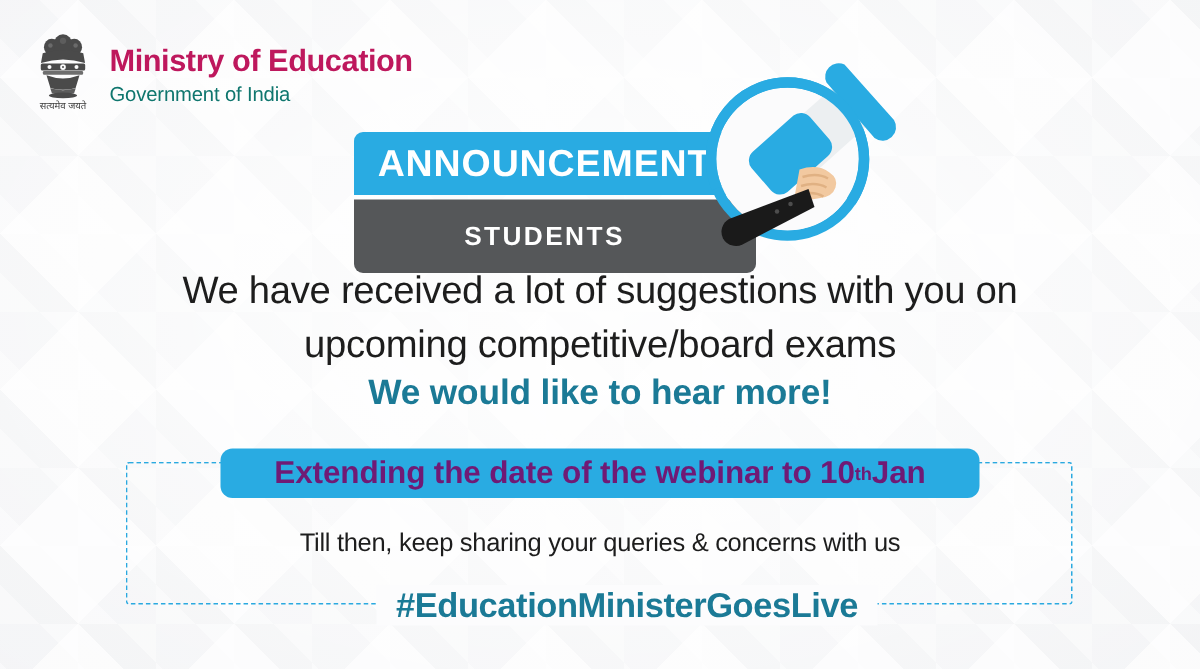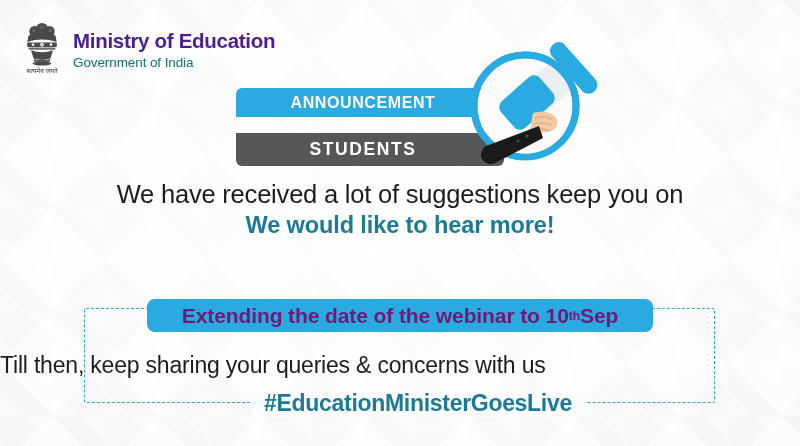--- a/index.html
+++ b/index.html
@@ -58,21 +58,21 @@
   }
   #emblem {
     width: 40px;
     height: 56px;
     display: block;
   }
   .brand-block { line-height: 1; }
   #brand-title {
     font-size: 20.5px;
     font-weight: bold;
-    color: #4c1d95;
+    color: #be185d;
     letter-spacing: -0.3px;
     white-space: nowrap;
   }
   #brand-sub {
     margin-top: 4px;
     font-size: 13.5px;
     font-weight: normal;
     color: #0f766e;
     letter-spacing: -0.1px;
     white-space: nowrap;
@@ -91,31 +91,31 @@
     left: 0;
     width: 268px;
     display: flex;
     align-items: center;
     justify-content: center;
     color: #ffffff;
     font-weight: bold;
   }
   #banner-announcement {
     top: 0;
-    height: 29px;
+    height: 42px;
     background: #29abe2;
     border-radius: 6px 6px 0 0;
-    font-size: 16px;
+    font-size: 25px;
     letter-spacing: 0.6px;
     padding-right: 14px;
     box-sizing: border-box;
   }
   #banner-students {
     top: 45px;
-    height: 33px;
+    height: 49px;
     background: #555759;
     border-radius: 0 0 6px 6px;
     font-size: 17.5px;
     letter-spacing: 1.6px;
     padding-right: 14px;
     box-sizing: border-box;
   }
 
   
   #megaphone {
@@ -183,22 +183,22 @@
     vertical-align: super;
     line-height: 0;
   }
 
   
   #footer-line {
     position: absolute;
     left: 0;
     right: 0;
     top: 352px;
-    text-align: left;
-    font-size: 23px;
+    text-align: center;
+    font-size: 17px;
     color: #1d1d1d;
     letter-spacing: -0.2px;
   }
   #hashtag-wrap {
     position: absolute;
     left: 0;
     right: 0;
     top: 390px;
     text-align: center;
     padding-left: 36px;
@@ -279,30 +279,31 @@
     <path d="M78 112 q9 -3 16 1" stroke="#e0b183" stroke-width="1.6" fill="none"></path>
 
     <path d="M84 108 L88 120 L40 145 a10 10 0 0 1 -13 -4 a10 10 0 0 1 4 -13 Z" fill="#1a1a1a"></path>
     <circle cx="72" cy="118" r="1.5" fill="#4d4d4d"></circle>
     <circle cx="63" cy="123" r="1.5" fill="#4d4d4d"></circle>
 
     <path d="M70 37 a51 51 0 0 1 0 102 a51 51 0 0 1 0 -102" fill="none" stroke="#29abe2" stroke-width="7" stroke-dasharray="150 110" stroke-dashoffset="40"></path>
   </svg>
 
   <div id="message">
-    <div class="msg-line">We have received a lot of suggestions keep you on</div>
+    <div class="msg-line">We have received a lot of suggestions with you on</div>
+    <div class="msg-line">upcoming competitive/board exams</div>
     <div id="msg-line-3">We would like to hear more!</div>
   </div>
 
   <div id="dashed-frame"></div>
 
   <div id="date-pill">
     <span>Extending the date of the webinar to 10</span>
       <sup>th</sup>
-      <span> Sep</span>
+      <span> Jan</span>
   </div>
 
   <div id="footer-line">Till then, keep sharing your queries &amp; concerns with us</div>
   <div id="hashtag-wrap">
     <span id="hashtag">#EducationMinisterGoesLive</span>
   </div>
 
 </div>
 
 </body></html>

